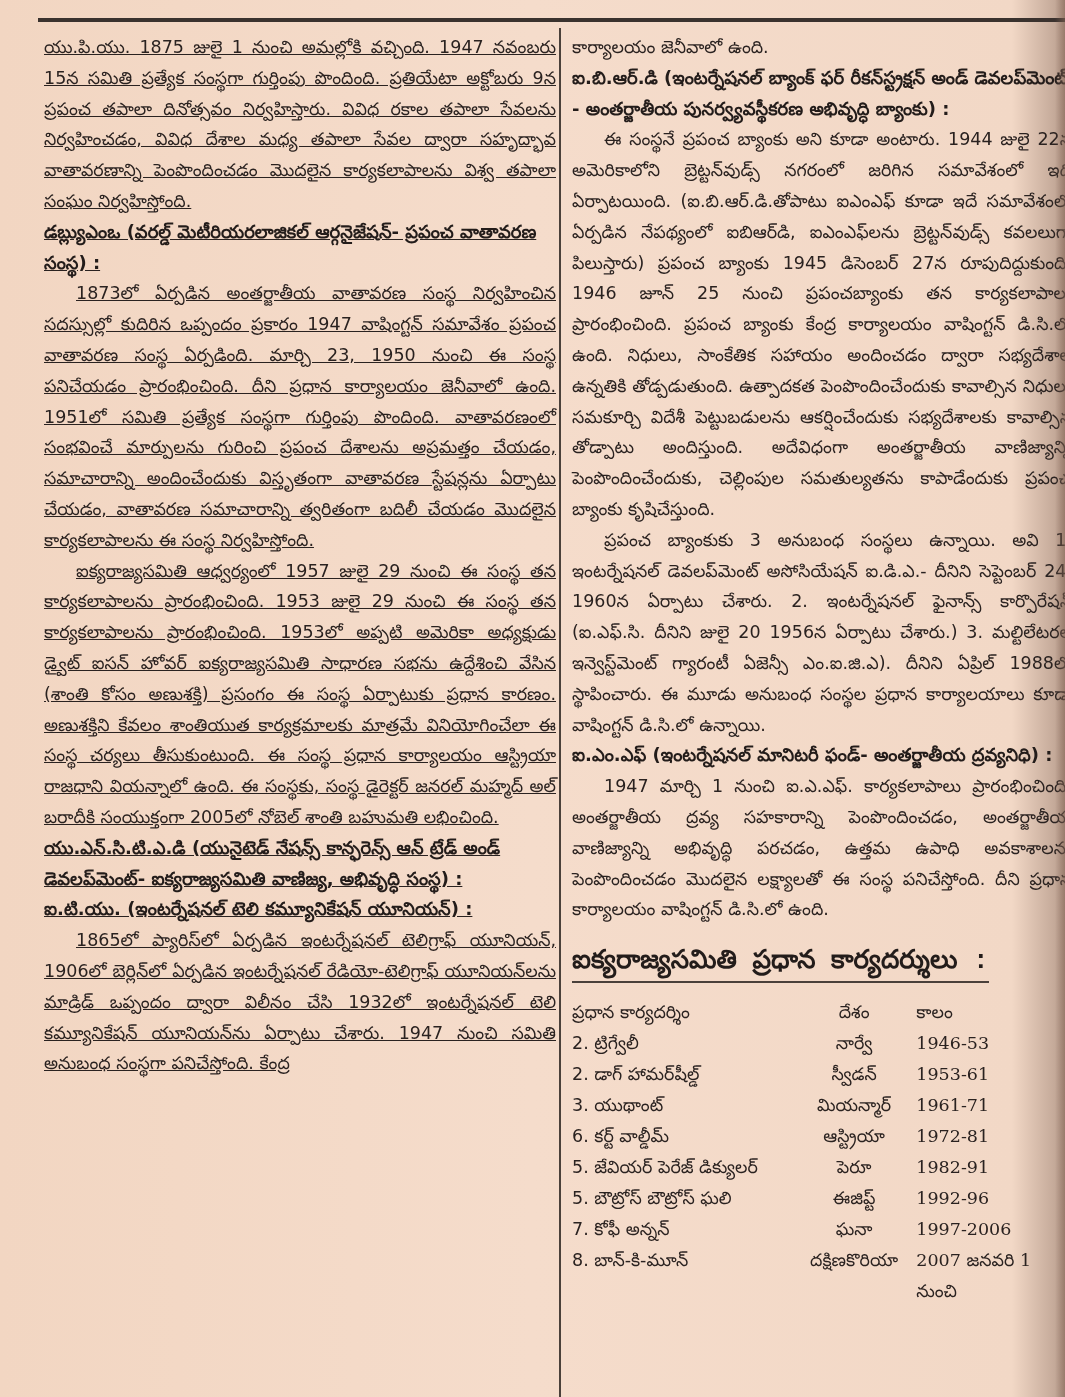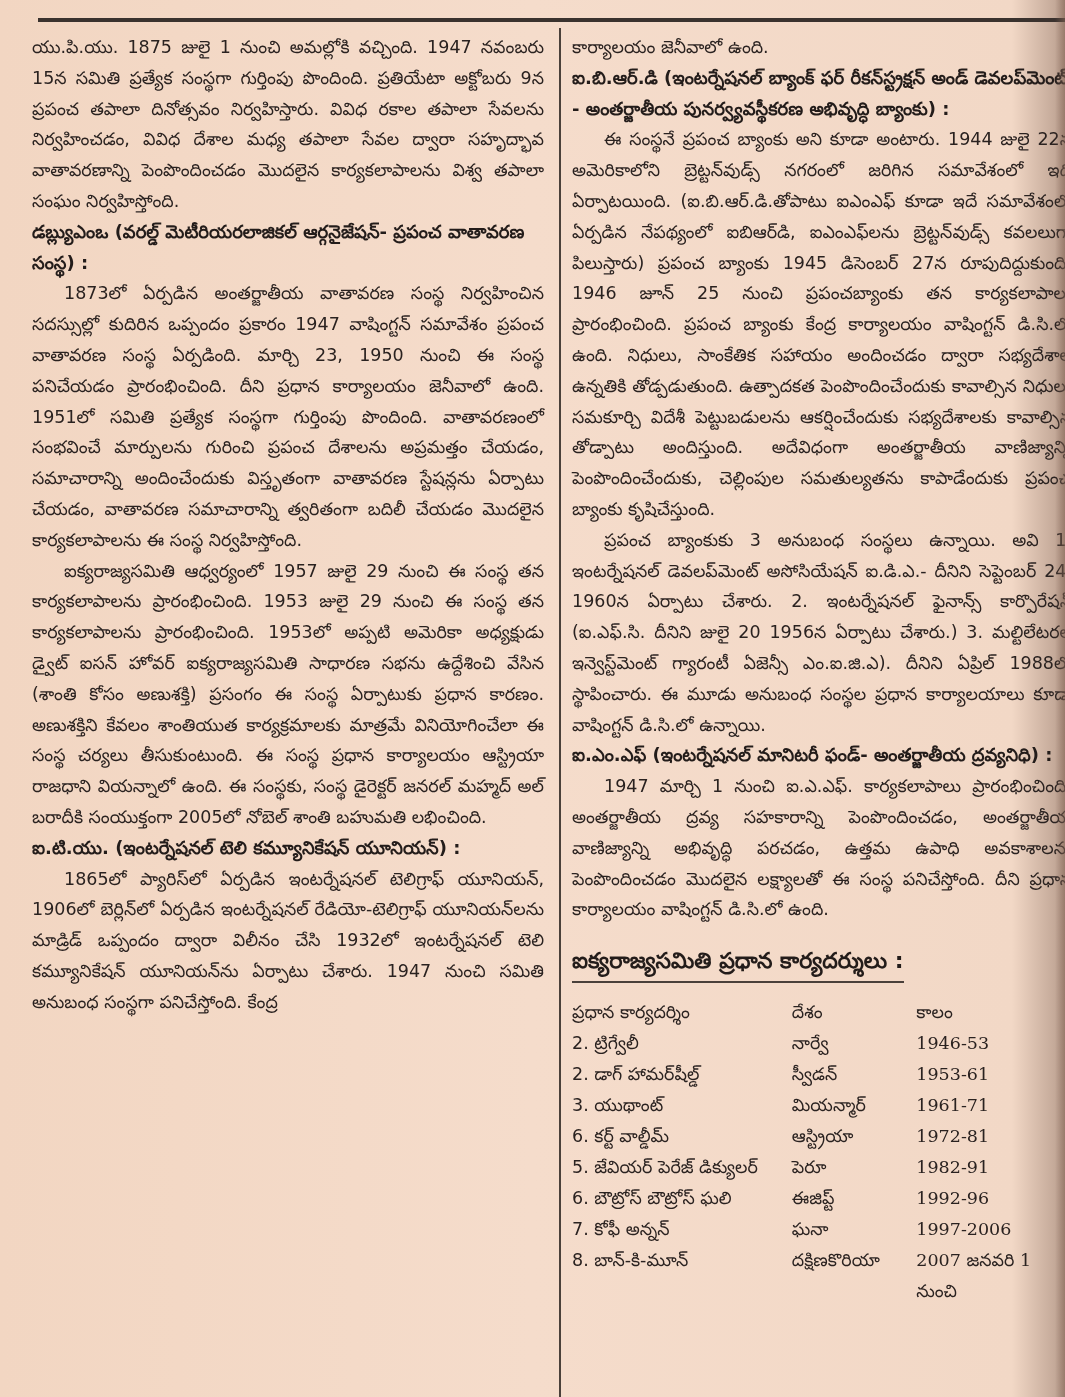--- a/index.html
+++ b/index.html
@@ -31,74 +31,76 @@
     position: absolute;
     right: 0; top: 0; width: 10px; height: 1397px;
     background: linear-gradient(90deg, rgba(150,120,100,0) 0%, rgba(130,100,85,0.6) 100%);
   }
   .col {
     position: absolute;
     top: 32px;
     font-size: 17.5px;
     line-height: 30.8px;
   }
-  .col-left { left: 32px; width: 512px; }
+  .col-left { left: 44px; width: 512px; text-decoration: underline; }
   .col-right { left: 572px; width: 500px; }
   .para {
     margin: 0;
     text-align: justify;
     text-indent: 0;
   }
   .para.indent { text-indent: 32px; }
   .heading {
     margin: 0;
     font-weight: bold;
     font-size: 18px;
     line-height: 30.8px;
     color: #231c1a;
   }
   .big-heading {
     margin: 18px 0 8px 0;
     font-weight: bold;
-    font-size: 22px;
+    font-size: 26px;
     line-height: 36px;
     display: inline-block;
     border-bottom: 2px solid #4a403a;
     padding-bottom: 2px;
     color: #231c1a;
+    font-family: Liberation Mono, monospace;
   }
   table.sg {
     border-collapse: collapse;
     font-size: 17.5px;
     margin-top: 6px;
   }
   table.sg td, table.sg th {
     padding: 0;
     height: 31px;
     vertical-align: top;
     text-align: left;
     font-weight: normal;
   }
   table.sg th.c1, table.sg td.c1 { width: 226px; }
-  table.sg th.c2, table.sg td.c2 { width: 126px; }
+  table.sg th.c2, table.sg td.c2 { width: 126px; text-align: center; }
   table.sg th.c3, table.sg td.c3 { width: 160px; }
   .num { font-family: "DejaVu Serif", serif; }
 </style>
 </head>
 <body>
 
 <div class="page">
   <div class="top-rule"></div>
   <div class="col-divider"></div>
 
   <div class="col col-left">
     <p class="para">యు.పి.యు. 1875 జులై 1 నుంచి అమల్లోకి వచ్చింది. 1947 నవంబరు 15న సమితి ప్రత్యేక సంస్థగా గుర్తింపు పొందింది. ప్రతియేటా అక్టోబరు 9న ప్రపంచ తపాలా దినోత్సవం నిర్వహిస్తారు. వివిధ రకాల తపాలా సేవలను నిర్వహించడం, వివిధ దేశాల మధ్య తపాలా సేవల ద్వారా సహృద్భావ వాతావరణాన్ని పెంపొందించడం మొదలైన కార్యకలాపాలను విశ్వ తపాలా సంఘం నిర్వహిస్తోంది.</p>
     <p class="heading">డబ్ల్యుఎంఒ (వరల్డ్ మెటీరియరలాజికల్ ఆర్గనైజేషన్- ప్రపంచ వాతావరణ సంస్థ) :</p>
     <p class="para indent">1873లో ఏర్పడిన అంతర్జాతీయ వాతావరణ సంస్థ నిర్వహించిన సదస్సుల్లో కుదిరిన ఒప్పందం ప్రకారం 1947 వాషింగ్టన్ సమావేశం ప్రపంచ వాతావరణ సంస్థ ఏర్పడింది. మార్చి 23, 1950 నుంచి ఈ సంస్థ పనిచేయడం ప్రారంభించింది. దీని ప్రధాన కార్యాలయం జెనీవాలో ఉంది. 1951లో సమితి ప్రత్యేక సంస్థగా గుర్తింపు పొందింది. వాతావరణంలో సంభవించే మార్పులను గురించి ప్రపంచ దేశాలను అప్రమత్తం చేయడం, సమాచారాన్ని అందించేందుకు విస్తృతంగా వాతావరణ స్టేషన్లను ఏర్పాటు చేయడం, వాతావరణ సమాచారాన్ని త్వరితంగా బదిలీ చేయడం మొదలైన కార్యకలాపాలను ఈ సంస్థ నిర్వహిస్తోంది.</p>
     <p class="para indent">ఐక్యరాజ్యసమితి ఆధ్వర్యంలో 1957 జులై 29 నుంచి ఈ సంస్థ తన కార్యకలాపాలను ప్రారంభించింది. 1953 జులై 29 నుంచి ఈ సంస్థ తన కార్యకలాపాలను ప్రారంభించింది. 1953లో అప్పటి అమెరికా అధ్యక్షుడు డ్వైట్ ఐసన్ హోవర్ ఐక్యరాజ్యసమితి సాధారణ సభను ఉద్దేశించి వేసిన (శాంతి కోసం అణుశక్తి) ప్రసంగం ఈ సంస్థ ఏర్పాటుకు ప్రధాన కారణం. అణుశక్తిని కేవలం శాంతియుత కార్యక్రమాలకు మాత్రమే వినియోగించేలా ఈ సంస్థ చర్యలు తీసుకుంటుంది. ఈ సంస్థ ప్రధాన కార్యాలయం ఆస్ట్రియా రాజధాని వియన్నాలో ఉంది. ఈ సంస్థకు, సంస్థ డైరెక్టర్ జనరల్ మహ్మద్ అల్ బరాదీకి సంయుక్తంగా 2005లో నోబెల్ శాంతి బహుమతి లభించింది.</p>
+    <p class="heading">యు.ఎన్.సి.టి.ఎ.డి (యునైటెడ్ నేషన్స్ కాన్ఫరెన్స్ ఆన్ ట్రేడ్ అండ్ డెవలప్‌మెంట్- ఐక్యరాజ్యసమితి వాణిజ్య, అభివృద్ధి సంస్థ) :</p>
     <p class="heading">ఐ.టి.యు. (ఇంటర్నేషనల్ టెలి కమ్యూనికేషన్ యూనియన్) :</p>
     <p class="para indent">1865లో ప్యారిస్‌లో ఏర్పడిన ఇంటర్నేషనల్ టెలిగ్రాఫ్ యూనియన్, 1906లో బెర్లిన్‌లో ఏర్పడిన ఇంటర్నేషనల్ రేడియో-టెలిగ్రాఫ్ యూనియన్‌లను మాడ్రిడ్ ఒప్పందం ద్వారా విలీనం చేసి 1932లో ఇంటర్నేషనల్ టెలి కమ్యూనికేషన్ యూనియన్‌ను ఏర్పాటు చేశారు. 1947 నుంచి సమితి అనుబంధ సంస్థగా పనిచేస్తోంది. కేంద్ర</p>
   </div>
 
   <div class="col col-right">
     <p class="para">కార్యాలయం జెనీవాలో ఉంది.</p>
     <p class="heading">ఐ.బి.ఆర్.డి (ఇంటర్నేషనల్ బ్యాంక్ ఫర్ రీకన్‌స్ట్రక్షన్ అండ్ డెవలప్‌మెంట్ - అంతర్జాతీయ పునర్వ్యవస్థీకరణ అభివృద్ధి బ్యాంకు) :</p>
     <p class="para indent">ఈ సంస్థనే ప్రపంచ బ్యాంకు అని కూడా అంటారు. 1944 జులై 22న అమెరికాలోని బ్రెట్టన్‌వుడ్స్ నగరంలో జరిగిన సమావేశంలో ఇది ఏర్పాటయింది. (ఐ.బి.ఆర్.డి.తోపాటు ఐఎంఎఫ్ కూడా ఇదే సమావేశంలో ఏర్పడిన నేపథ్యంలో ఐబిఆర్‌డి, ఐఎంఎఫ్‌లను బ్రెట్టన్‌వుడ్స్ కవలలుగా పిలుస్తారు) ప్రపంచ బ్యాంకు 1945 డిసెంబర్ 27న రూపుదిద్దుకుంది. 1946 జూన్ 25 నుంచి ప్రపంచబ్యాంకు తన కార్యకలాపాలు ప్రారంభించింది. ప్రపంచ బ్యాంకు కేంద్ర కార్యాలయం వాషింగ్టన్ డి.సి.లో ఉంది. నిధులు, సాంకేతిక సహాయం అందించడం ద్వారా సభ్యదేశాల ఉన్నతికి తోడ్పడుతుంది. ఉత్పాదకత పెంపొందించేందుకు కావాల్సిన నిధులు సమకూర్చి విదేశీ పెట్టుబడులను ఆకర్షించేందుకు సభ్యదేశాలకు కావాల్సిన తోడ్పాటు అందిస్తుంది. అదేవిధంగా అంతర్జాతీయ వాణిజ్యాన్ని పెంపొందించేందుకు, చెల్లింపుల సమతుల్యతను కాపాడేందుకు ప్రపంచ బ్యాంకు కృషిచేస్తుంది.</p>
     <p class="para indent">ప్రపంచ బ్యాంకుకు 3 అనుబంధ సంస్థలు ఉన్నాయి. అవి 1. ఇంటర్నేషనల్ డెవలప్‌మెంట్ అసోసియేషన్ ఐ.డి.ఎ.- దీనిని సెప్టెంబర్ 24, 1960న ఏర్పాటు చేశారు. 2. ఇంటర్నేషనల్ ఫైనాన్స్ కార్పొరేషన్ (ఐ.ఎఫ్.సి. దీనిని జులై 20 1956న ఏర్పాటు చేశారు.) 3. మల్టిలేటరల్ ఇన్వెస్ట్‌మెంట్ గ్యారంటీ ఏజెన్సీ ఎం.ఐ.జి.ఎ). దీనిని ఏప్రిల్ 1988లో స్థాపించారు. ఈ మూడు అనుబంధ సంస్థల ప్రధాన కార్యాలయాలు కూడా వాషింగ్టన్ డి.సి.లో ఉన్నాయి.</p>
     <p class="heading">ఐ.ఎం.ఎఫ్ (ఇంటర్నేషనల్ మానిటరీ ఫండ్- అంతర్జాతీయ ద్రవ్యనిధి) :</p>
@@ -134,21 +136,21 @@
           <td class="c1">6. కర్ట్ వాల్డీమ్</td>
           <td class="c2">ఆస్ట్రియా</td>
           <td class="c3 num">1972-81</td>
         </tr>
         <tr>
           <td class="c1">5. జేవియర్ పెరేజ్ డిక్యులర్</td>
           <td class="c2">పెరూ</td>
           <td class="c3 num">1982-91</td>
         </tr>
         <tr>
-          <td class="c1">6. బౌట్రోస్ బౌట్రోస్ ఘలి</td>
+          <td class="c1">5. బౌట్రోస్ బౌట్రోస్ ఘలి</td>
           <td class="c2">ఈజిప్ట్</td>
           <td class="c3 num">1992-96</td>
         </tr>
         <tr>
           <td class="c1">7. కోఫీ అన్నన్</td>
           <td class="c2">ఘనా</td>
           <td class="c3 num">1997-2006</td>
         </tr>
         <tr>
           <td class="c1">8. బాన్-కి-మూన్</td>

